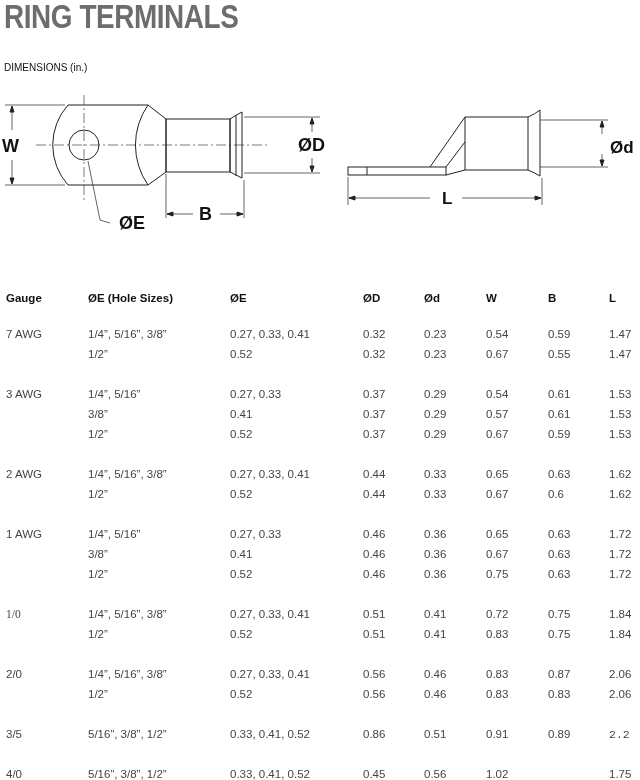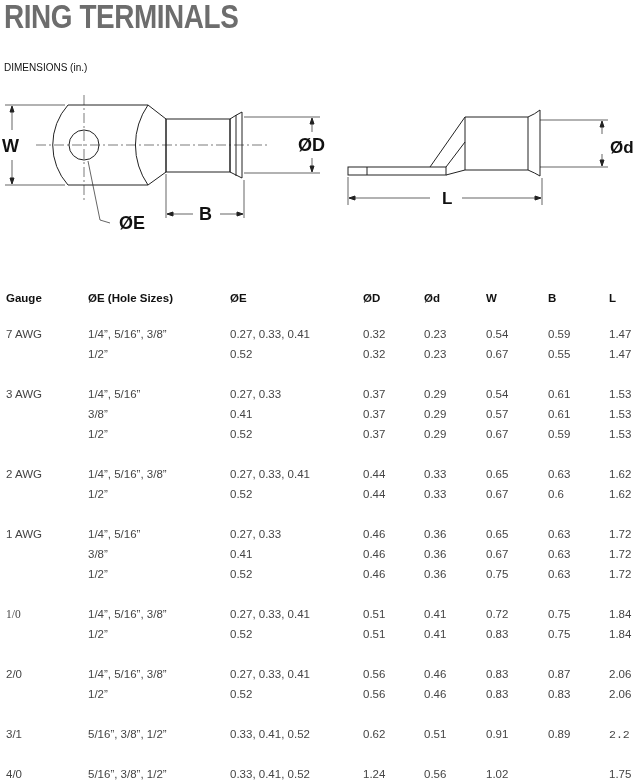--- a/index.html
+++ b/index.html
@@ -202,29 +202,29 @@
     <div class="cell" style="left: 486px; top: 668px;">0.83</div>
     <div class="cell" style="left: 548px; top: 668px;">0.87</div>
     <div class="cell" style="left: 609px; top: 668px;">2.06</div>
     <div class="cell" style="left: 88px; top: 688px;">1/2”</div>
     <div class="cell" style="left: 230px; top: 688px;">0.52</div>
     <div class="cell" style="left: 363px; top: 688px;">0.56</div>
     <div class="cell" style="left: 424px; top: 688px;">0.46</div>
     <div class="cell" style="left: 486px; top: 688px;">0.83</div>
     <div class="cell" style="left: 548px; top: 688px;">0.83</div>
     <div class="cell" style="left: 609px; top: 688px;">2.06</div>
-    <div class="cell" style="left: 6px; top: 728px;">3/1</div>
+    <div class="cell" style="left: 6px; top: 728px;">3/5</div>
     <div class="cell" style="left: 88px; top: 728px;">5/16”, 3/8”, 1/2”</div>
     <div class="cell" style="left: 230px; top: 728px;">0.33, 0.41, 0.52</div>
-    <div class="cell" style="left: 363px; top: 728px;">0.62</div>
+    <div class="cell" style="left: 363px; top: 728px;">0.86</div>
     <div class="cell" style="left: 424px; top: 728px;">0.51</div>
     <div class="cell" style="left: 486px; top: 728px;">0.91</div>
     <div class="cell" style="left: 548px; top: 728px;">0.89</div>
     <div class="cell" style="left: 609px; top: 728px; font-family: Liberation Mono, monospace;">2.2</div>
     <div class="cell" style="left: 6px; top: 768px;">4/0</div>
     <div class="cell" style="left: 88px; top: 768px;">5/16”, 3/8”, 1/2”</div>
     <div class="cell" style="left: 230px; top: 768px;">0.33, 0.41, 0.52</div>
-    <div class="cell" style="left: 363px; top: 768px;">1.24</div>
+    <div class="cell" style="left: 363px; top: 768px;">0.45</div>
     <div class="cell" style="left: 424px; top: 768px;">0.56</div>
     <div class="cell" style="left: 486px; top: 768px;">1.02</div>
     <div class="cell" style="left: 548px; top: 768px; margin-top: 17px;">0.94</div>
     <div class="cell" style="left: 609px; top: 768px;">1.75</div>
   </div>
 
 </body></html>

